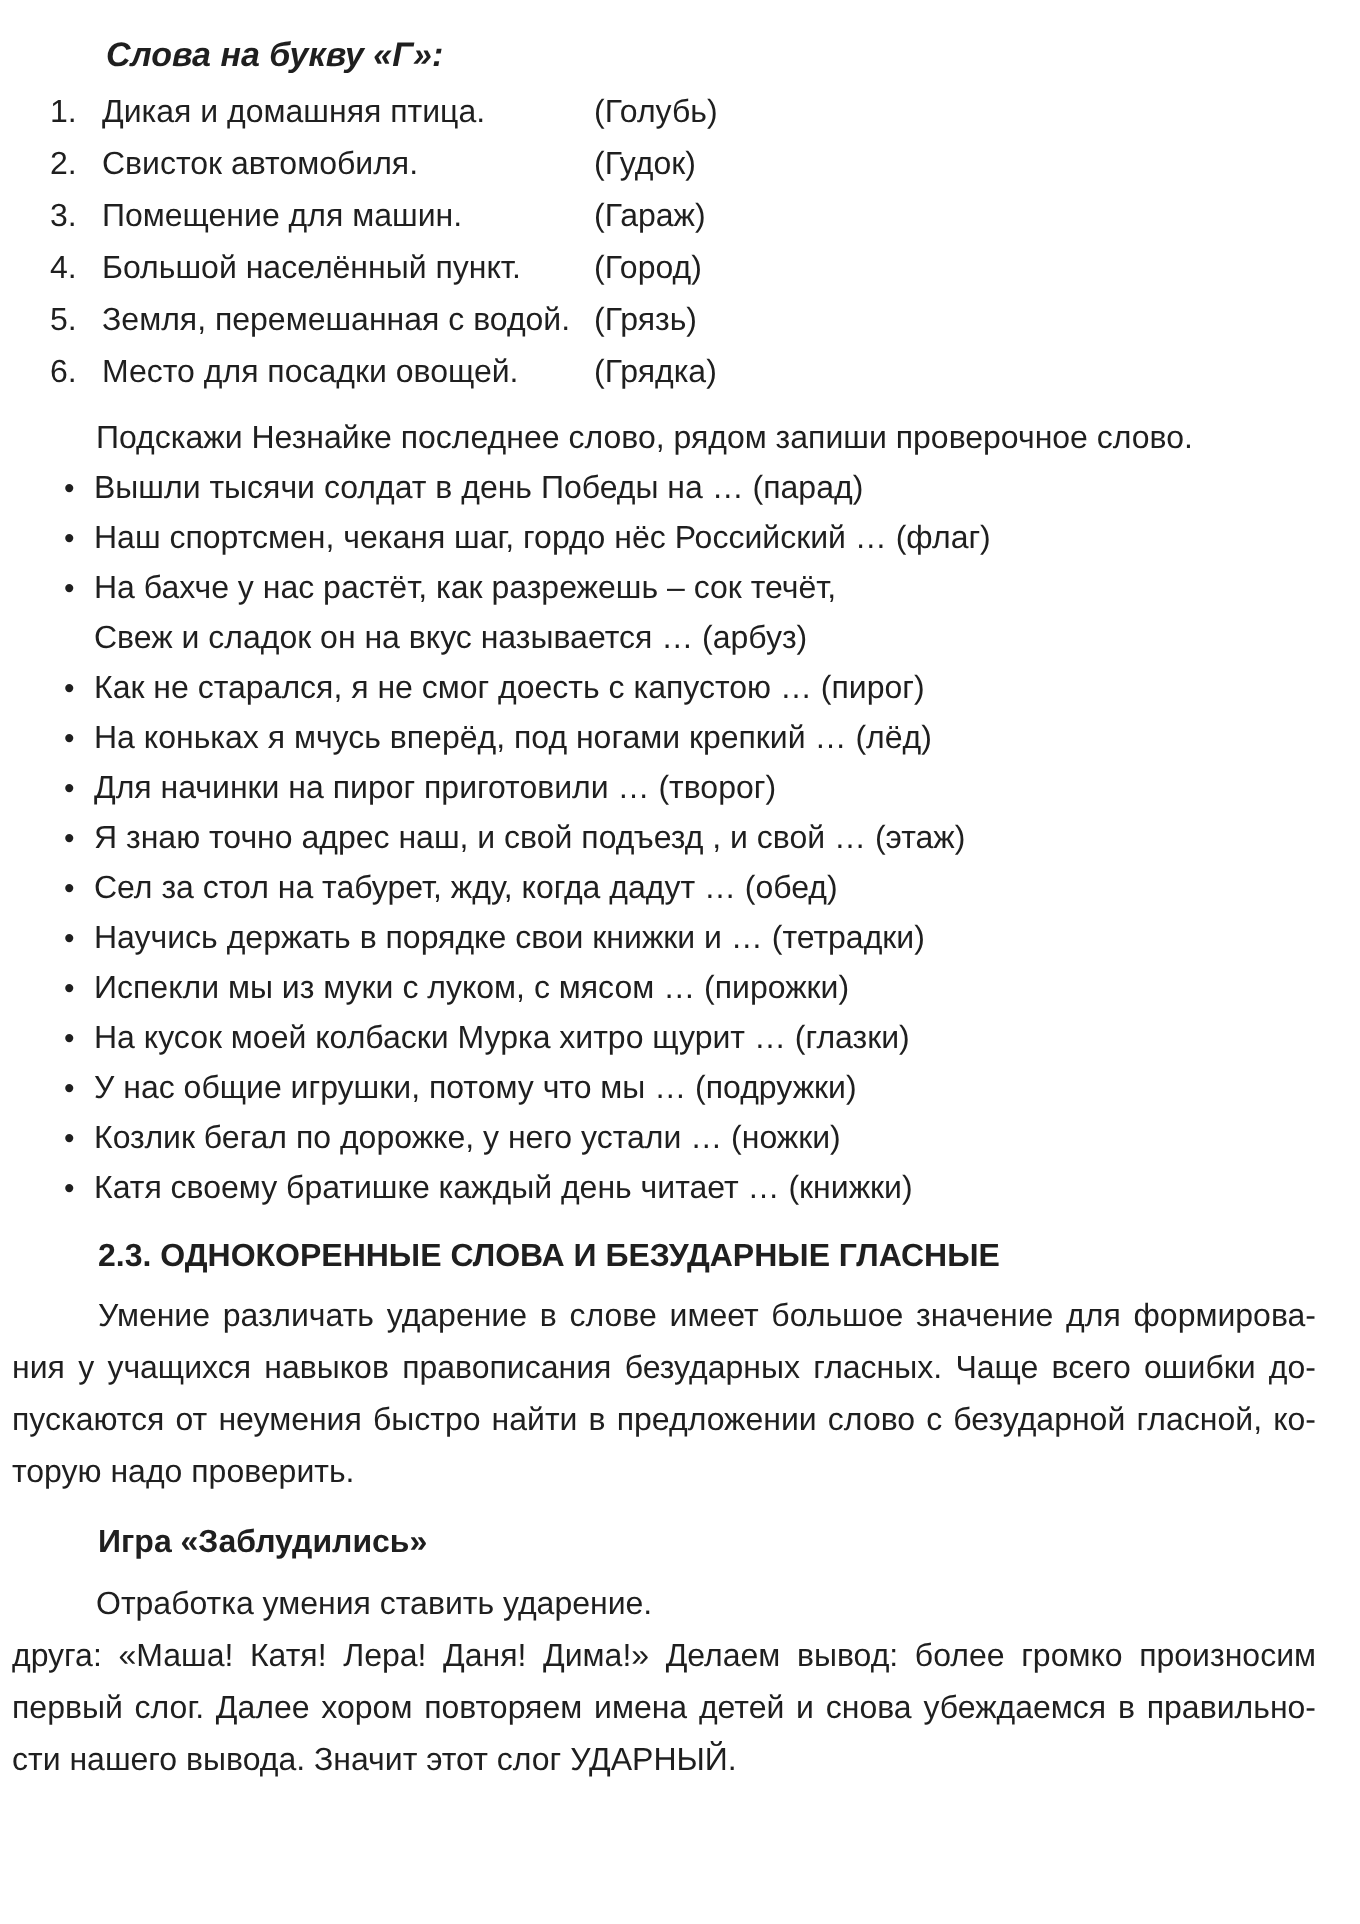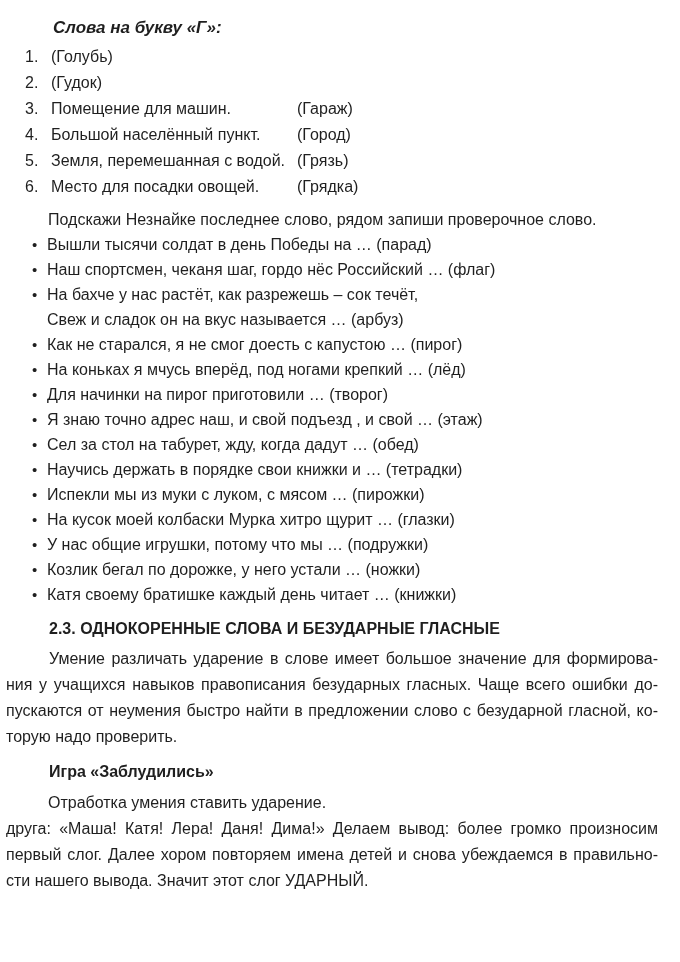--- a/index.html
+++ b/index.html
@@ -65,24 +65,26 @@
 </head>
 <body>
 
 <div class="doc">
 
   <div class="page-title">Слова на букву «Г»:</div>
 
   <div class="word-list">
       <div class="wrow">
         <span class="wnum">1.</span>
+        <span class="wclue">Дикая и домашняя птица.</span>
         <span class="wans">(Голубь)</span>
       </div>
       <div class="wrow">
         <span class="wnum">2.</span>
+        <span class="wclue">Свисток автомобиля.</span>
         <span class="wans">(Гудок)</span>
       </div>
       <div class="wrow">
         <span class="wnum">3.</span>
         <span class="wclue">Помещение для машин.</span>
         <span class="wans">(Гараж)</span>
       </div>
       <div class="wrow">
         <span class="wnum">4.</span>
         <span class="wclue">Большой населённый пункт.</span>

